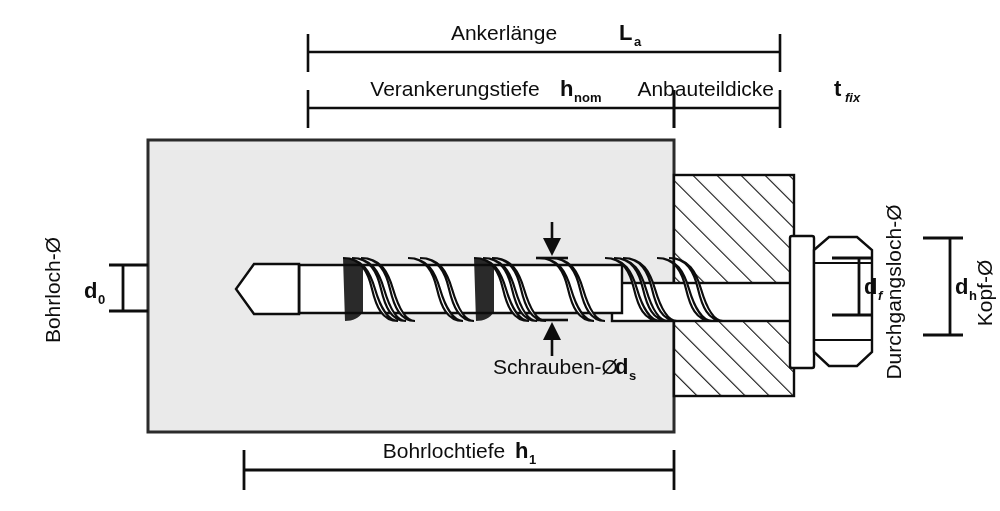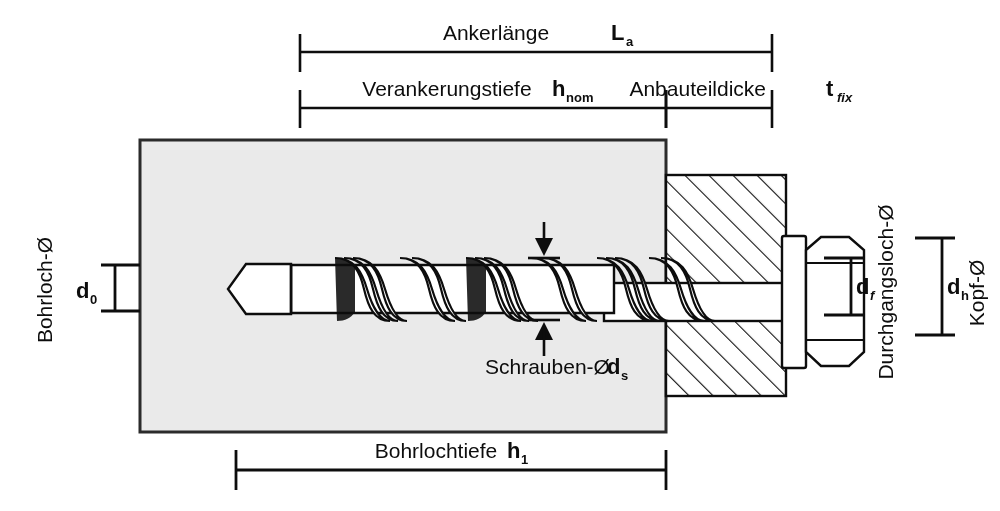--- a/index.html
+++ b/index.html
@@ -2,21 +2,21 @@
 <html><head>
 <meta charset="utf-8">
 <style>
   html,body{margin:0;padding:0;background:#ffffff;}
   body{
     width:1000px;height:511px;
     font-family:"Liberation Sans","DejaVu Sans",sans-serif;
     overflow:hidden;
     position:relative;
   }
-  #stage{position:absolute;left:4px;top:0;width:910px;height:511px;}
+  #stage{position:absolute;left:12px;top:0;width:910px;height:511px;}
   svg{display:block;}
   .lbl{
     font-family:"Liberation Sans","DejaVu Sans",sans-serif;
     font-size:21px;
     fill:#0d0d0d;
   }
   .lbl-bold{
     font-family:"Liberation Sans","DejaVu Sans",sans-serif;
     font-size:22px;
     font-weight:bold;

